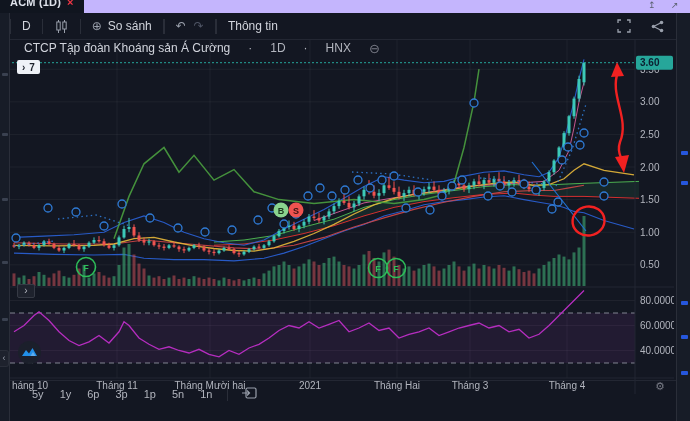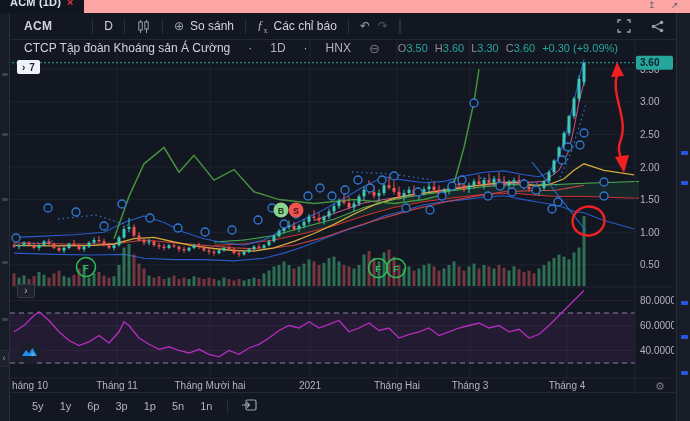--- a/index.html
+++ b/index.html
@@ -1,20 +1,20 @@
 <!DOCTYPE html>
 <html><head>
 <meta charset="utf-8">
 <style>
   html,body{margin:0;padding:0;background:#05070d;}
   *{box-sizing:border-box;}
   .app{position:relative;width:690px;height:421px;background:#0d111c;overflow:hidden;
        font-family:"Liberation Sans","DejaVu Sans",sans-serif;color:#d1d4dc;}
   
-  .tabstrip{position:absolute;left:0;top:0;width:690px;height:13px;background:#fca5a5;}
+  .tabstrip{position:absolute;left:0;top:0;width:690px;height:13px;background:#c4b5fd;}
   .tab{position:absolute;left:0;top:-9px;height:22px;line-height:22px;padding:0 10px;
        background:#10151f;color:#dfe3ec;font-size:11px;font-weight:bold;letter-spacing:.2px;}
   .tab .x{color:#f23645;margin-left:6px;font-weight:bold;}
   .tabstrip .ticon{position:absolute;top:0;color:#5a6170;font-size:9px;}
   
   .sliver-l{position:absolute;left:0;top:13px;width:10px;height:408px;background:#171c27;border-right:1px solid #2a2e39;}
   .sliver-l .mk{position:absolute;left:2px;width:6px;height:3px;background:#3a4150;border-radius:1px;}
   .collapse-handle{position:absolute;left:0;top:350px;width:9px;height:17px;background:#1e222d;border:1px solid #2a2e39;
        border-left:none;border-radius:0 3px 3px 0;color:#9aa0ac;font-size:9px;line-height:15px;text-align:center;}
   .sliver-r{position:absolute;right:0;top:13px;width:14px;height:408px;background:#171c27;border-left:1px solid #2a2e39;}
@@ -41,21 +41,21 @@
   .ohlc{display:flex;gap:7px;font-size:11px;}
   .ohlc .k{color:#8a8e99;}
   .ohlc .v{color:#26a69a;}
   .pill7{position:absolute;left:17px;top:60px;height:14px;padding:0 5px;background:#eef1f7;color:#1b202b;
        font-size:10px;font-weight:bold;border-radius:2px;display:flex;align-items:center;gap:4px;z-index:5;}
   .pill-dark{position:absolute;left:17px;top:284px;width:18px;height:14px;background:#1e222d;border:1px solid #363a45;
        color:#b2b5be;font-size:10px;border-radius:2px;text-align:center;line-height:12px;z-index:5;}
   .tvlogo{position:absolute;left:18px;top:341px;width:23px;height:23px;border-radius:50%;background:#1b202b;
        display:flex;align-items:center;justify-content:center;z-index:5;opacity:.95;}
   
-  .bottombar{position:absolute;left:10px;top:392px;width:666px;height:27px;background:#131722;border-top:1px solid #232733;
+  .bottombar{position:absolute;left:10px;top:380px;width:666px;height:27px;background:#131722;border-top:1px solid #232733;
        display:flex;align-items:center;font-size:11px;color:#b2b5be;}
   .rng{padding:0 8px;cursor:pointer;}
   .bb-sep{width:1px;height:14px;background:#2a2e39;margin:0 6px;}
   .bb-right{margin-left:auto;display:flex;align-items:center;}
   .blue{color:#3179f5;font-weight:bold;}
   .clock{padding:0 10px;}
   .bb-btn{padding:0 7px;cursor:pointer;}
 </style>
 </head>
 <body>
@@ -82,54 +82,50 @@
   <div class="collapse-handle">‹</div>
   <div class="sliver-r">
     <div class="mk" style="top:138px"></div>
       <div class="mk" style="top:168px"></div>
     <div class="mk" style="top:288px"></div>
       <div class="mk" style="top:322px"></div>
       <div class="mk" style="top:358px"></div>
   </div>
 
   <div class="toolbar">
-    <div class="tb-item tb-sym">
-        <span>ACM</span>
-      </div>
     <div class="tb-sep"></div>
     <div class="tb-item">
         <span>D</span>
       </div>
     <div class="tb-sep"></div>
     <div class="tb-item">
       <svg width="15" height="15" viewBox="0 0 15 15">
         <path d="M4.5 1v2 M4.5 11v3 M10.5 1v2 M10.5 10v4" stroke="#9aa0ac" stroke-width="1"></path>
         <rect x="2.8" y="3" width="3.4" height="8" fill="none" stroke="#9aa0ac"></rect>
         <rect x="8.8" y="3" width="3.4" height="7" fill="none" stroke="#9aa0ac"></rect>
       </svg>
     </div>
     <div class="tb-sep"></div>
     <div class="tb-item">
       <span class="icon-g">⊕</span>
       <span>So sánh</span>
     </div>
     <div class="tb-sep"></div>
-    <div class="tb-item">
-      <span class="fx">ƒ<sub>x</sub></span>
-      <span>Các chỉ báo</span>
-    </div>
     <div class="tb-sep"></div>
     <div class="tb-item" style="padding-right:4px">
         <span class="icon-g">↶</span>
       </div>
     <div class="tb-item dim" style="padding-left:4px">
         <span>↷</span>
       </div>
     <div class="tb-sep"></div>
     <div class="tb-sep"></div>
+    <div class="tb-item">
+        <span>Thông tin</span>
+      </div>
     <div class="tb-right">
       <div class="tb-item" style="padding:0 8px">
         <svg width="14" height="14" viewBox="0 0 14 14">
           <path d="M1 4V1h3 M10 1h3v3 M13 10v3h-3 M4 13H1v-3" stroke="#9aa0ac" fill="none" stroke-width="1.3"></path>
           </svg>
       </div>
       <div class="tb-item" style="padding:0 8px">
         <svg width="13" height="13" viewBox="0 0 13 13">
           <circle cx="10.5" cy="2.5" r="1.8" fill="#9aa0ac"></circle>
             <circle cx="2.5" cy="6.5" r="1.8" fill="#9aa0ac"></circle>
@@ -602,27 +598,20 @@
       <ellipse cx="588.5" cy="221" rx="16" ry="14.5" transform="rotate(-8 588.5 221)" fill="none" stroke="#f22121" stroke-width="2.4"></ellipse>
     </svg>
 
   <div class="legend">
     <span>CTCP Tập đoàn Khoáng sản Á Cường</span>
     <span class="sub">·</span>
     <span class="sub">1D</span>
     <span class="sub">·</span>
     <span class="sub">HNX</span>
     <span class="minus">⊖</span>
-    <span class="ohlc" id="ohlc">
-        <span><span class="k">O</span><span class="v">3.50</span></span>
-        <span><span class="k">H</span><span class="v">3.60</span></span>
-        <span><span class="k">L</span><span class="v">3.30</span></span>
-        <span><span class="k">C</span><span class="v">3.60</span></span>
-        <span class="v">+0.30 (+9.09%)</span>
-      </span>
   </div>
 
   <div class="pill7">
     <span>›</span>
     <span>7</span>
   </div>
 
   <div class="pill-dark">
     <span>›</span>
   </div>

